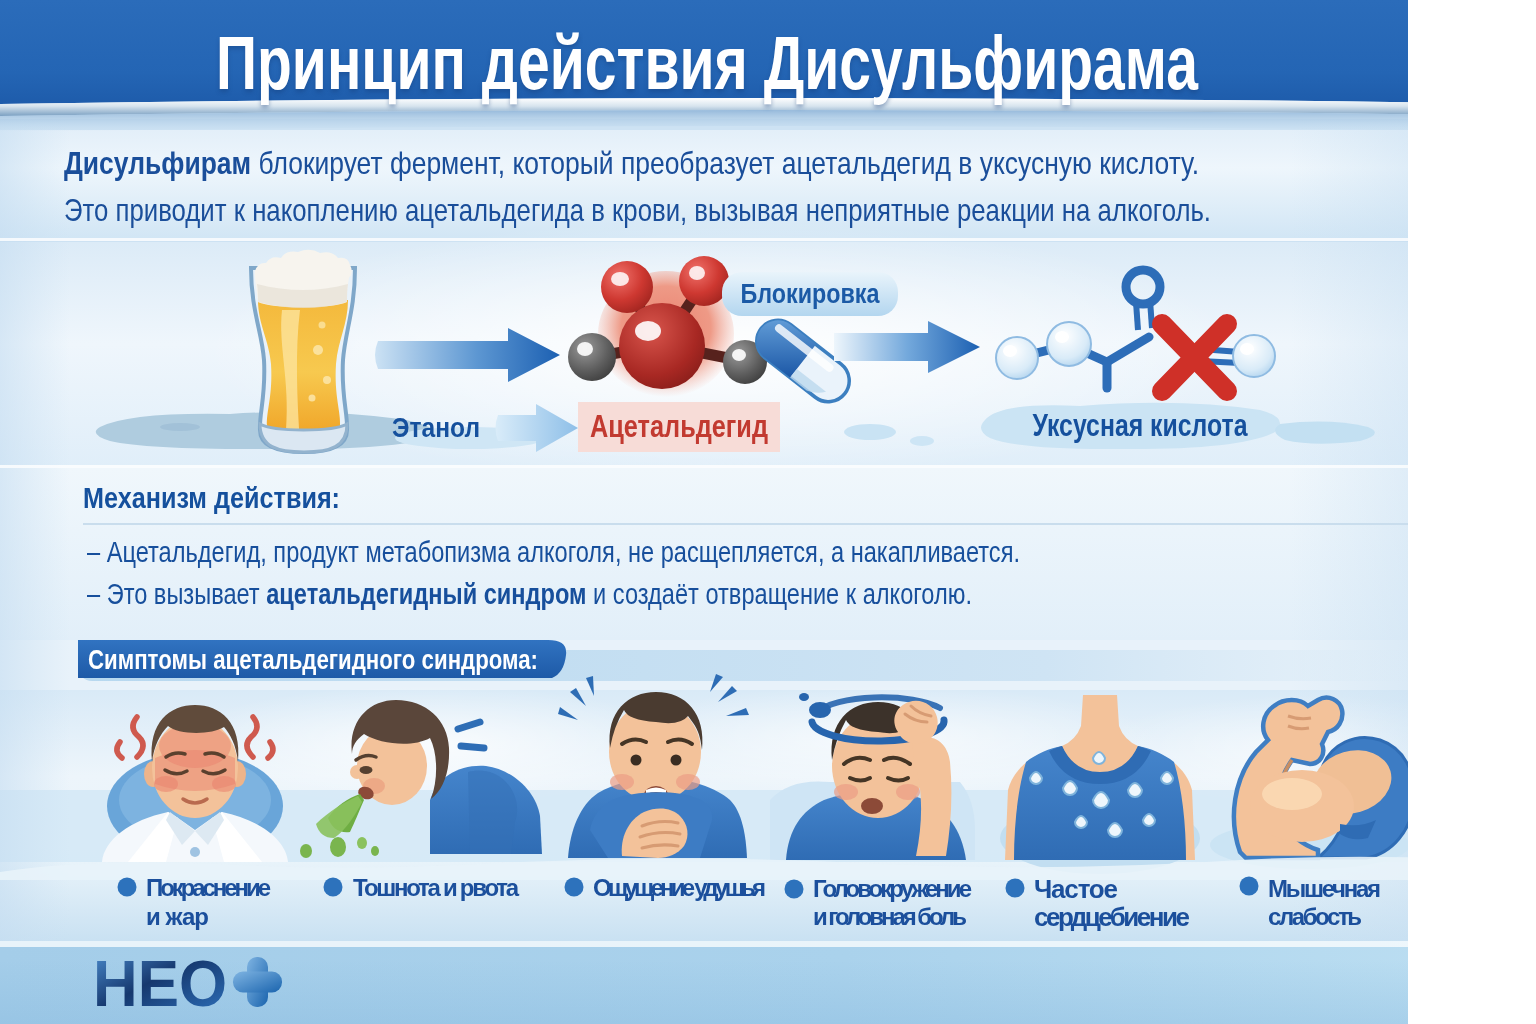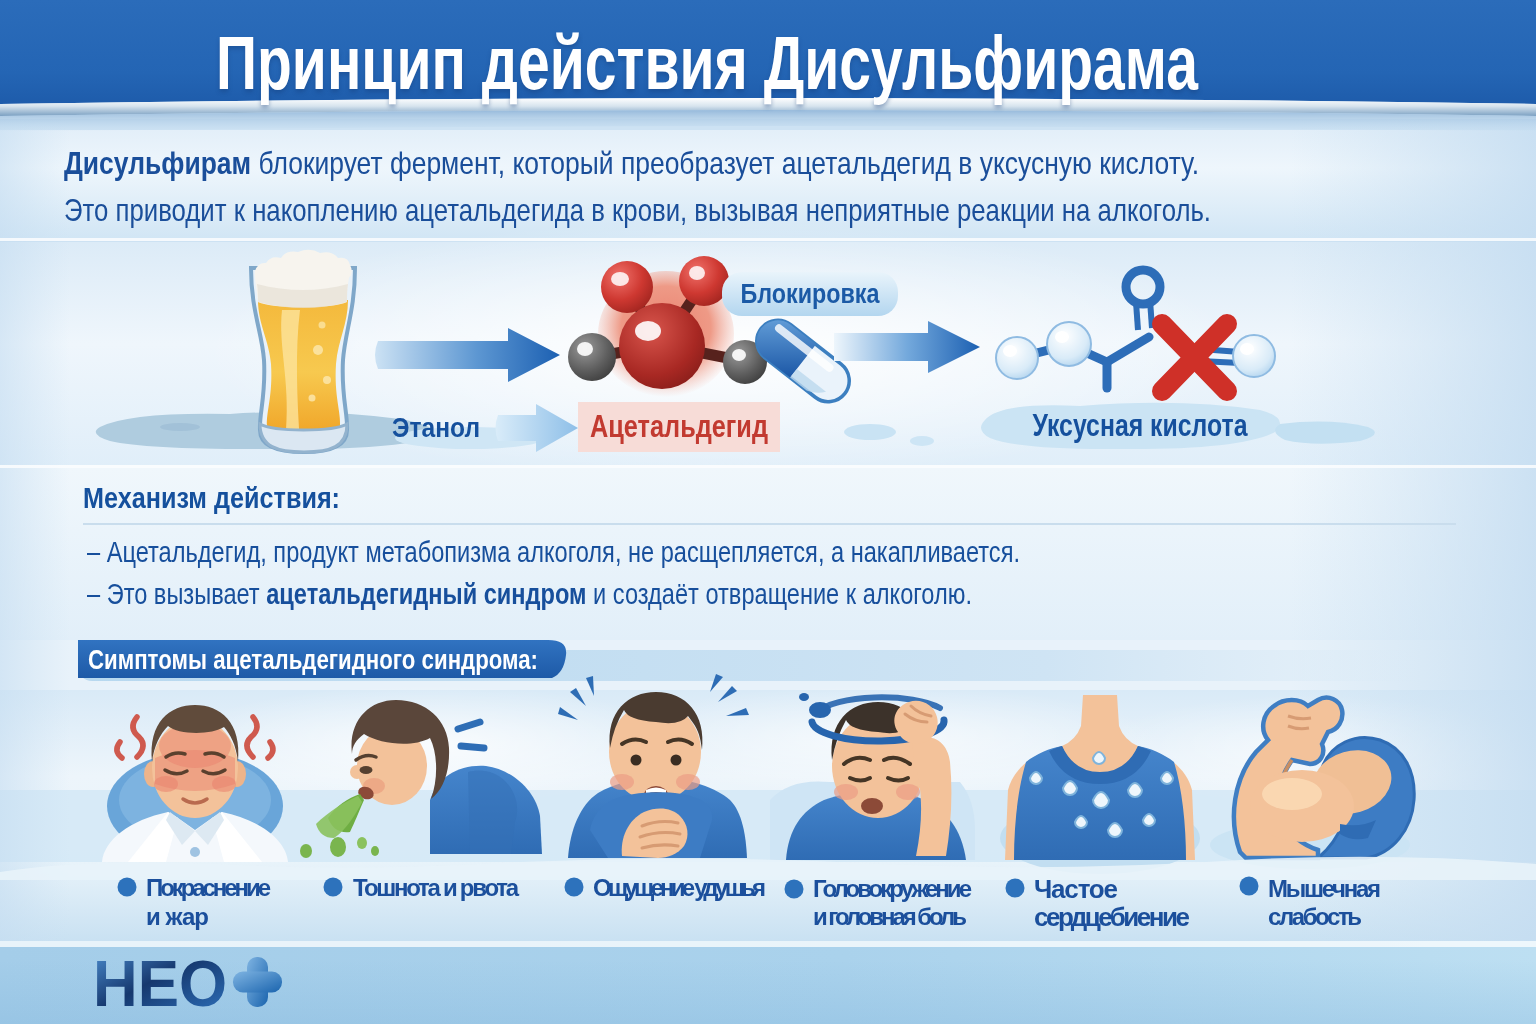--- a/index.html
+++ b/index.html
@@ -1,16 +1,16 @@
 <!DOCTYPE html>
 <html><head>
 <meta charset="utf-8">
 <style>
 html,body{margin:0;padding:0;}
-.page{position:relative;width:1536px;height:1024px;overflow:hidden;background:#dcecf8;font-family:"Liberation Sans",sans-serif;}
+.page{position:relative;width:1408px;height:1024px;overflow:hidden;background:#dcecf8;font-family:"Liberation Sans",sans-serif;}
 svg{display:block;}
 </style>
 </head>
 <body>
 <div class="page">
 <svg width="1536" height="1024" viewBox="0 0 1536 1024">
 <defs>
 <linearGradient id="gHeader" x1="0" y1="0" x2="0" y2="1">
  <stop offset="0" stop-color="#2b6cba"></stop>
           <stop offset="0.7" stop-color="#2465b4"></stop>

